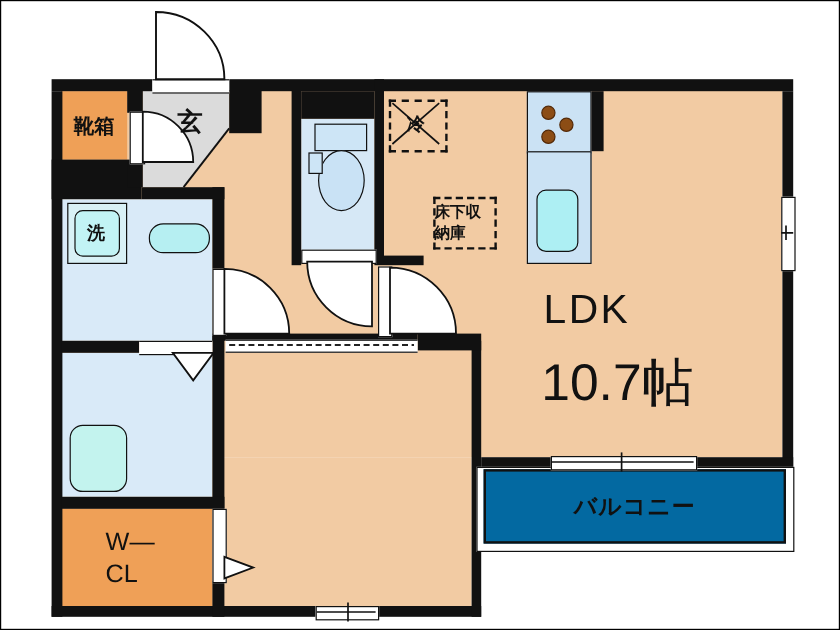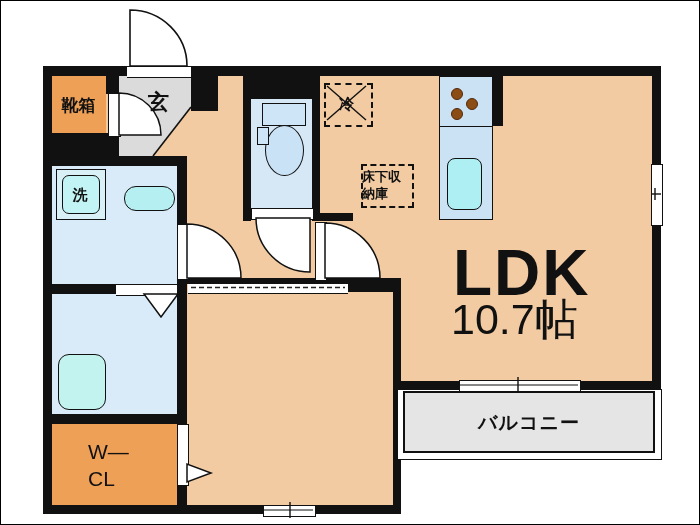--- a/index.html
+++ b/index.html
@@ -89,21 +89,21 @@
   <div class="abs white" style="left:250px;top:207px;width:61px;height:10px;border:1px solid #111;"></div>
   <div class="abs white" style="left:314px;top:221px;width:10px;height:57px;border:1px solid #111;"></div>
   <div class="abs white" style="left:187px;top:282px;width:160px;height:9px;border-top:1px solid #111;border-bottom:1px solid #111;"></div>
   <div class="abs white" style="left:115px;top:283px;width:61px;height:10px;border-top:1px solid #111;border-bottom:1px solid #111;"></div>
   <div class="abs white" style="left:176px;top:423px;width:10px;height:60px;border:1px solid #111;"></div>
   <div class="abs white" style="left:650px;top:163px;width:10px;height:60px;border:1px solid #111;"></div>
   <div class="abs white" style="left:458px;top:379px;width:120px;height:10px;border:1px solid #111;"></div>
   <div class="abs white" style="left:262px;top:504px;width:51px;height:10px;border:1px solid #111;"></div>
 
   <div class="abs" style="left:396px;top:388px;width:263px;height:69px;background:#fff;border:1px solid #111;z-index:15;"></div>
-  <div class="abs ctr" style="left:402px;top:390px;width:248px;height:58px;background:#e5e5e5;border:2px solid #111;z-index:16;">
+  <div class="abs ctr" style="left:402px;top:390px;width:248px;height:58px;background:#0369a1;border:2px solid #111;z-index:16;">
     <span class="lbl" style="font-size:19px;font-weight:600;letter-spacing:1px;">バルコニー</span>
   </div>
 
   <svg class="ovl" width="698" height="523">
     <g>
       <path d="M 129 65 L 129 9 A 57 56 0 0 1 186 65 Z" fill="#fff" stroke="#111" stroke-width="1.6"></path>
     </g>
     <g>
       <path d="M 118 134 L 118 92 A 42 42 0 0 1 160 134 Z" fill="#fff" stroke="#111" stroke-width="1.5"></path>
     </g>
@@ -144,16 +144,16 @@
   <div class="abs lbl ctr" style="left:61px;top:183px;width:36px;height:20px;font-size:15px;font-weight:600;">洗</div>
   <div class="abs lbl" style="left:87px;top:437px;font-size:21px;font-weight:500;line-height:27px;">
     <div>W—</div>
     <div>CL</div>
   </div>
   <div class="abs lbl ctr" style="left:323px;top:92px;width:45px;height:20px;font-size:15px;font-weight:600;">冷</div>
   <div class="abs lbl" style="left:361px;top:167px;font-size:13px;font-weight:600;line-height:17px;">
     <div>床下収</div>
     <div>納庫</div>
   </div>
-  <div class="abs lbl" style="left:452px;top:240px;font-size:64px;font-weight:700;letter-spacing:2px;">LDK</div>
+  <div class="abs lbl" style="left:452px;top:240px;font-size:34px;font-weight:400;letter-spacing:2px;">LDK</div>
   <div class="abs lbl" style="left:450px;top:297px;font-size:43px;font-weight:400;">10.7帖</div>
 
 </div>
 
 </body></html>

